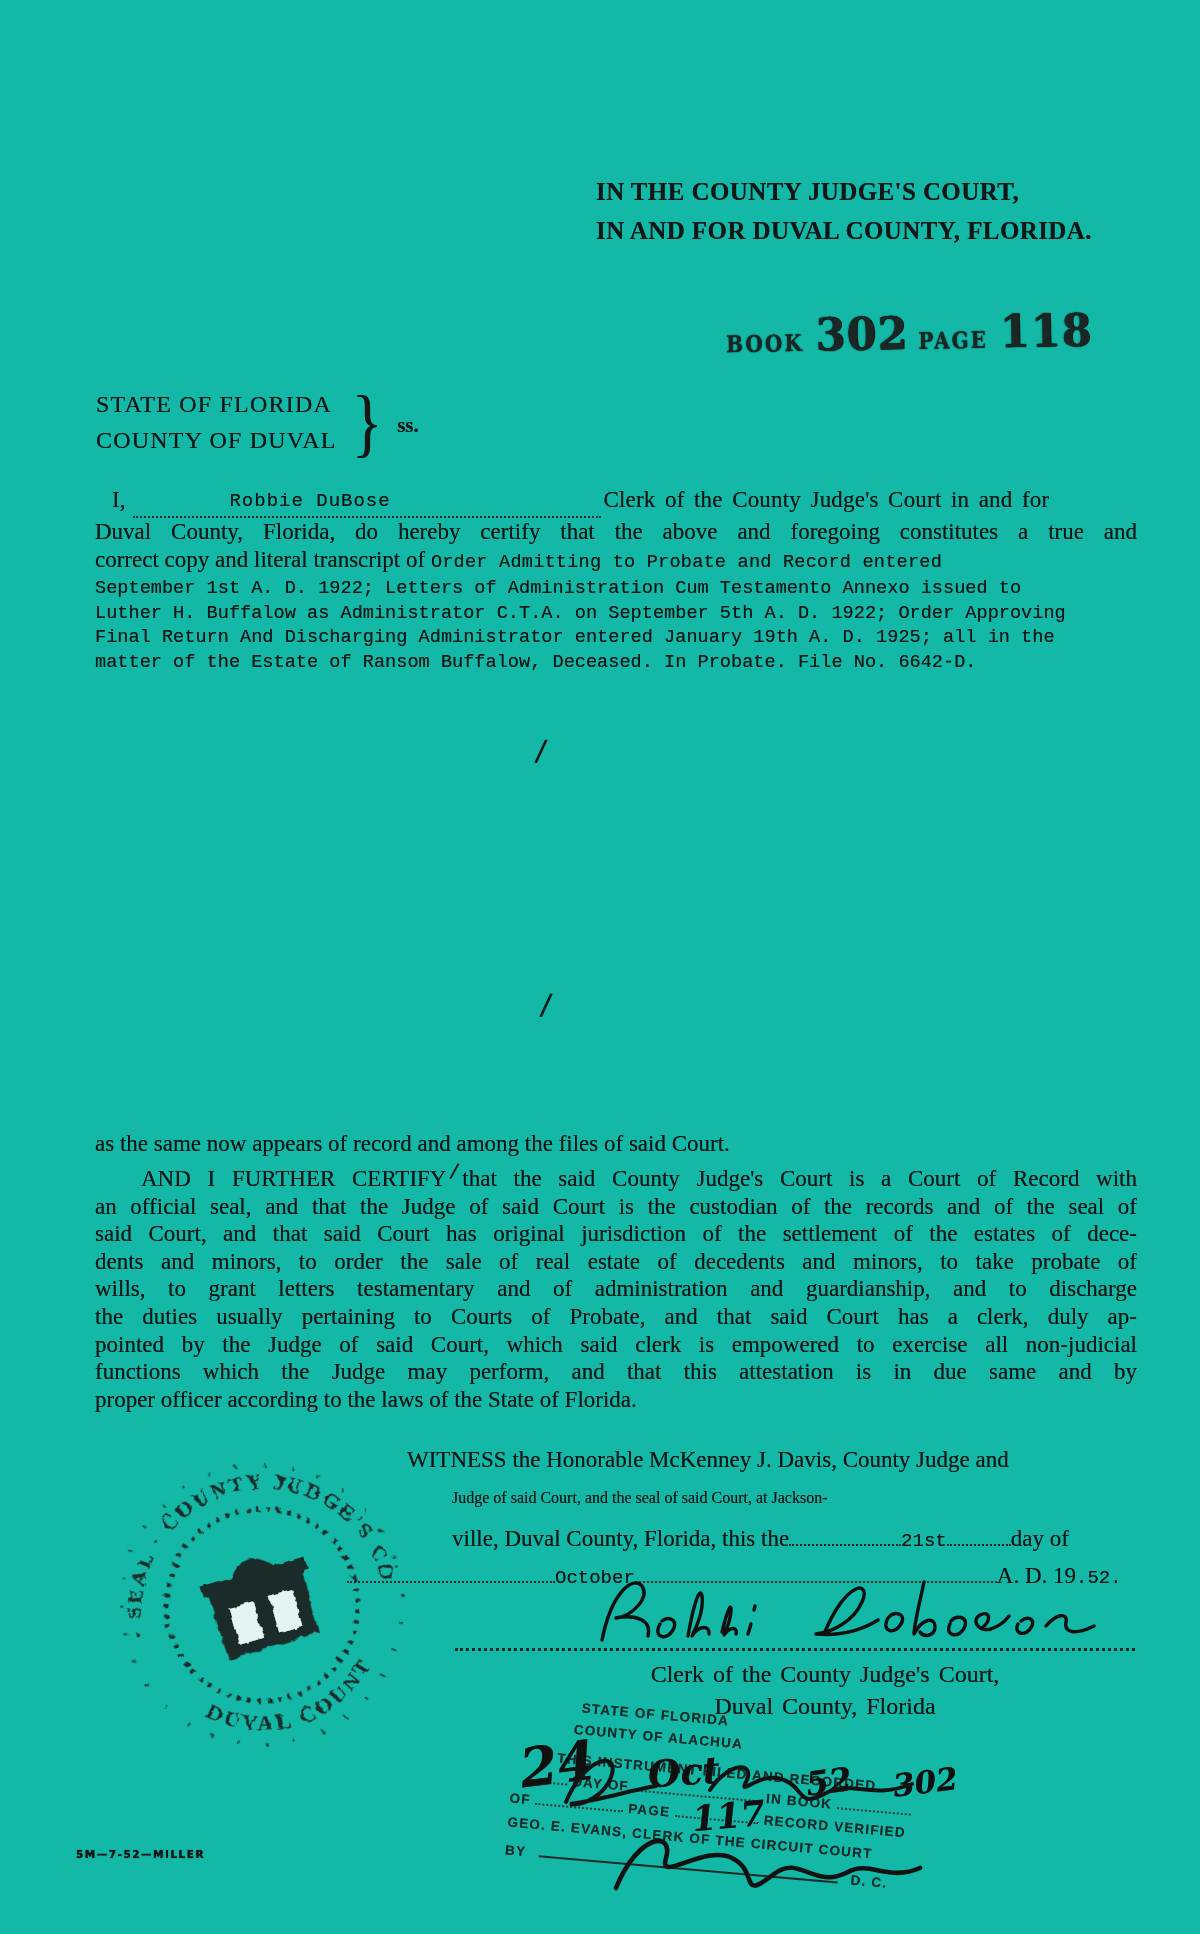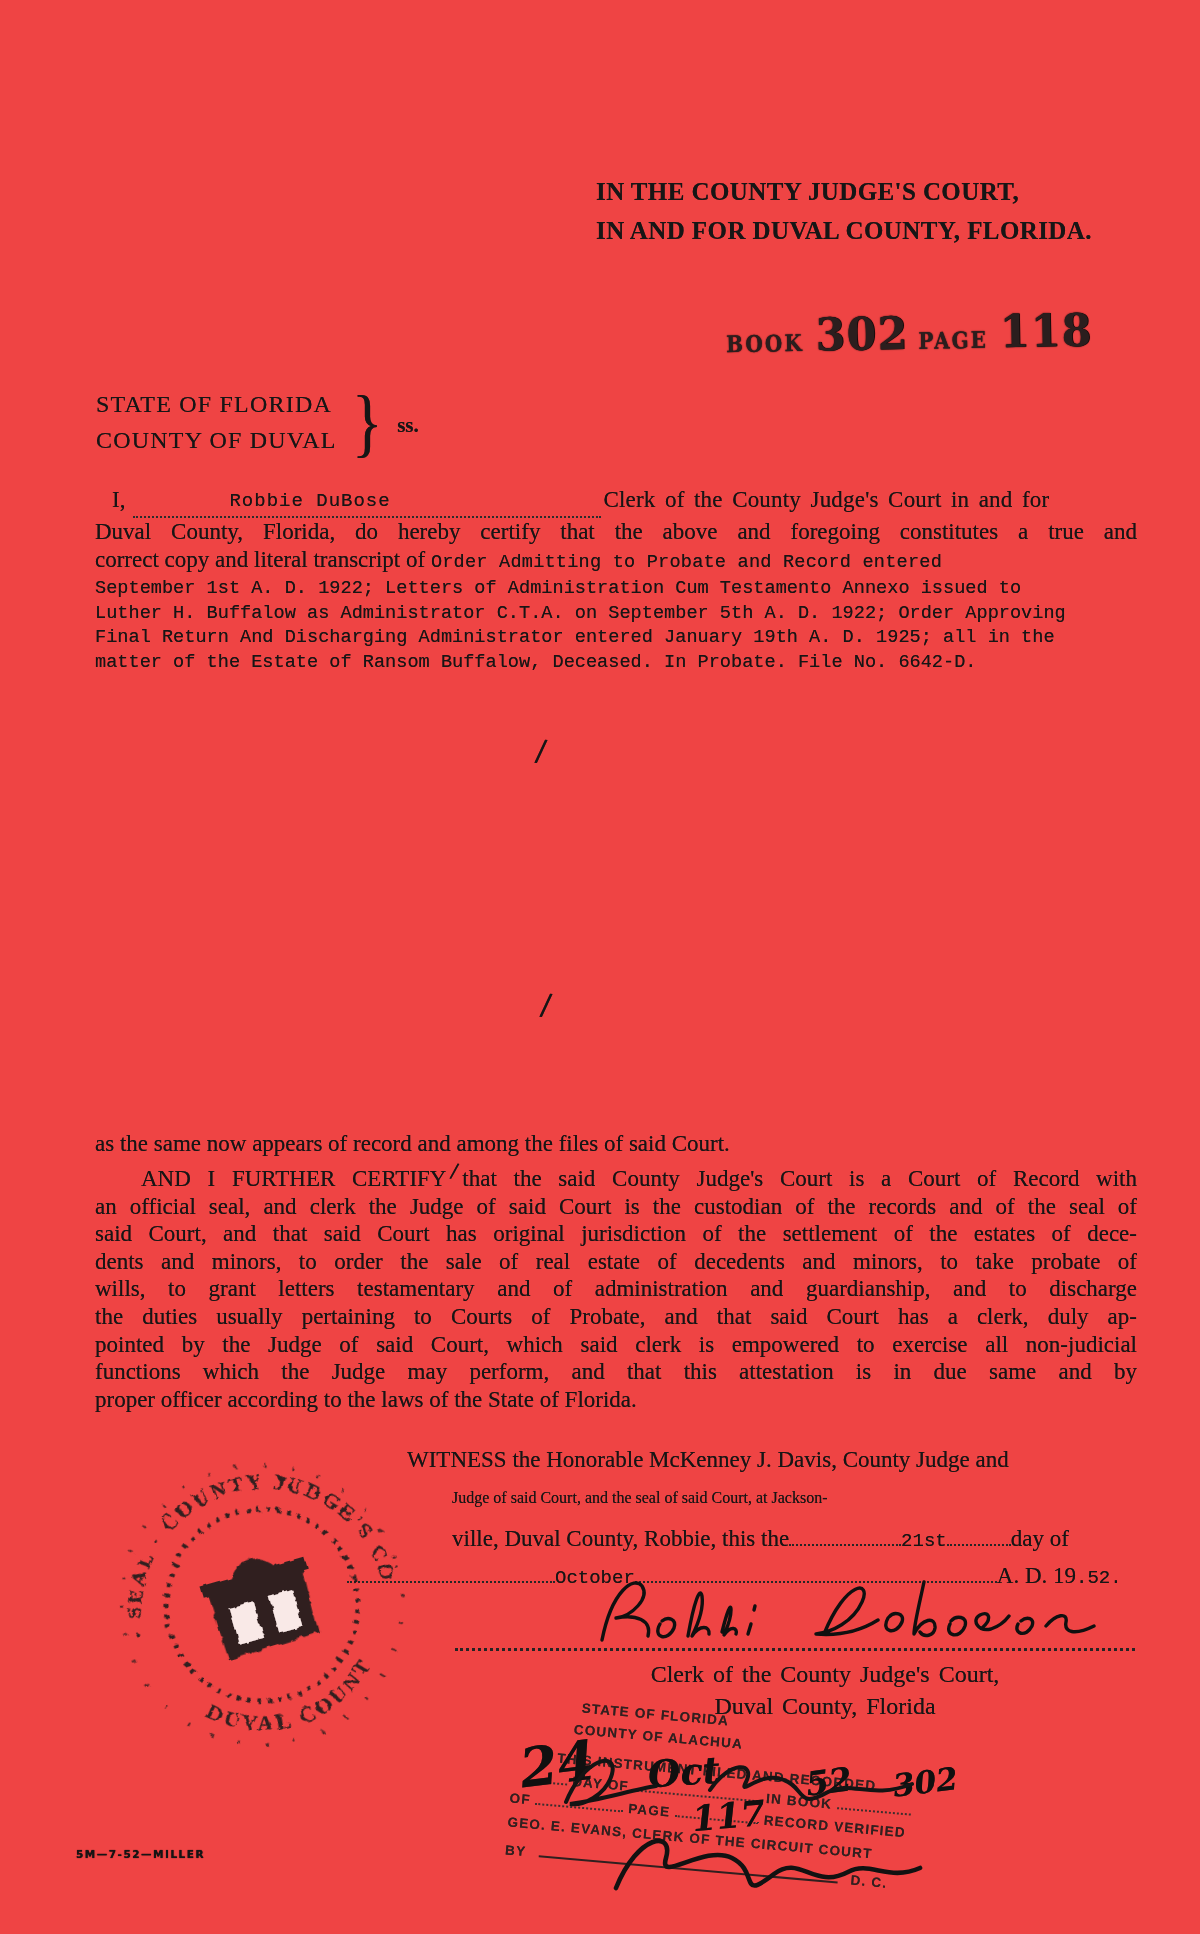--- a/index.html
+++ b/index.html
@@ -1,16 +1,16 @@
 <!DOCTYPE html>
 <html><head>
 <meta charset="utf-8">
 <style>
   html,body{margin:0;padding:0;background:#ffffff;}
-  .page{position:relative;width:1200px;height:1934px;background:#ef4444;overflow:hidden;
+  .page{position:relative;width:1200px;height:1934px;background:#14b8a6;overflow:hidden;
         font-family:"Liberation Serif",serif;color:#161616;
         text-shadow:0 0 0.4px rgba(10,10,10,0.65);}
   
   .hdr{position:absolute;left:596px;top:172px;font-weight:bold;font-size:25px;line-height:39px;letter-spacing:0.4px;}
   
   .bookstamp{position:absolute;left:726px;top:308px;display:flex;align-items:baseline;
              font-family:"DejaVu Serif",serif;color:#1b1b1b;opacity:.92;transform:rotate(-1deg);}
   .bs-label{font-size:20px;font-weight:bold;letter-spacing:2px;transform:scaleY(1.15);text-shadow:0 0 1.3px #000;}
   .bs-num{font-size:43px;font-weight:bold;margin:0 10px 0 12px;letter-spacing:1px;transform:scaleY(1.05);text-shadow:0.8px 0 0 #000,0 0 1.5px #000;}
   
@@ -121,34 +121,34 @@
     <div class="l-mono">matter of the Estate of Ransom Buffalow, Deceased. In Probate. File No. 6642-D.</div>
   </div>
 
   <div class="slash s1">/</div>
   <div class="slash s2">/</div>
   <div class="pen-mark">/</div>
 
   <div class="recordline">as the same now appears of record and among the files of said Court.</div>
   <div class="further">
     <div class="just indent">AND I FURTHER CERTIFY that the said County Judge's Court is a Court of Record with</div>
-    <div class="just">an official seal, and clerk the Judge of said Court is the custodian of the records and of the seal of</div>
+    <div class="just">an official seal, and that the Judge of said Court is the custodian of the records and of the seal of</div>
     <div class="just">said Court, and that said Court has original jurisdiction of the settlement of the estates of dece-</div>
     <div class="just">dents and minors, to order the sale of real estate of decedents and minors, to take probate of</div>
     <div class="just">wills, to grant letters testamentary and of administration and guardianship, and to discharge</div>
     <div class="just">the duties usually pertaining to Courts of Probate, and that said Court has a clerk, duly ap-</div>
     <div class="just">pointed by the Judge of said Court, which said clerk is empowered to exercise all non-judicial</div>
     <div class="just">functions which the Judge may perform, and that this attestation is in due same and by</div>
     <div>proper officer according to the laws of the State of Florida.</div>
   </div>
 
   <div class="w1">WITNESS the Honorable McKenney J. Davis, County Judge and</div>
   <div class="w2">Judge of said Court, and the seal of said Court, at Jackson-</div>
   <div class="w3">
-    <span>ville, Duval County, Robbie, this the</span><span class="dots d1"></span><span class="wmono">21st</span><span class="dots d2"></span><span>day of</span>
+    <span>ville, Duval County, Florida, this the</span><span class="dots d1"></span><span class="wmono">21st</span><span class="dots d2"></span><span>day of</span>
   </div>
   <div class="w4">
     <span class="dots d3"></span><span class="wmono">October</span><span class="dots d4"></span><span>A. D. 19</span><span class="wmono">.52.</span>
   </div>
 
   <div class="sigline"></div>
   <svg class="signature-svg" width="520" height="90" viewBox="0 0 520 90">
     <g stroke="#101010" stroke-width="3.4" fill="none" stroke-linecap="round" stroke-linejoin="round">
       <path d="M14,72 C24,22 46,8 54,18 C62,30 44,48 28,50 C48,46 64,52 60,68 M72,56 C64,70 80,74 86,60 C89,51 80,48 74,53 M100,68 C106,34 112,18 114,28 C116,42 108,60 104,68 C112,56 122,58 121,66 M134,64 C139,44 143,34 143,42 C143,52 138,62 136,67 C143,57 150,60 148,66 M160,66 L163,56 M166,42 L167,38"></path>
       <path d="M236,66 C258,12 284,12 274,34 C265,54 244,64 228,66 C252,68 274,62 290,52 M300,50 C292,64 308,68 314,54 C317,45 306,43 301,49 M336,14 C330,42 326,58 326,66 C334,50 348,48 347,60 C346,68 336,70 332,64 M362,56 C356,68 372,72 377,58 C380,48 368,47 363,53 M394,60 C404,52 402,42 392,47 C383,52 390,64 403,61 C412,58 418,52 421,48 M430,56 C425,66 438,70 444,58 C447,50 439,48 433,53 M458,58 C468,46 480,44 478,54 C476,64 486,68 506,58"></path>

